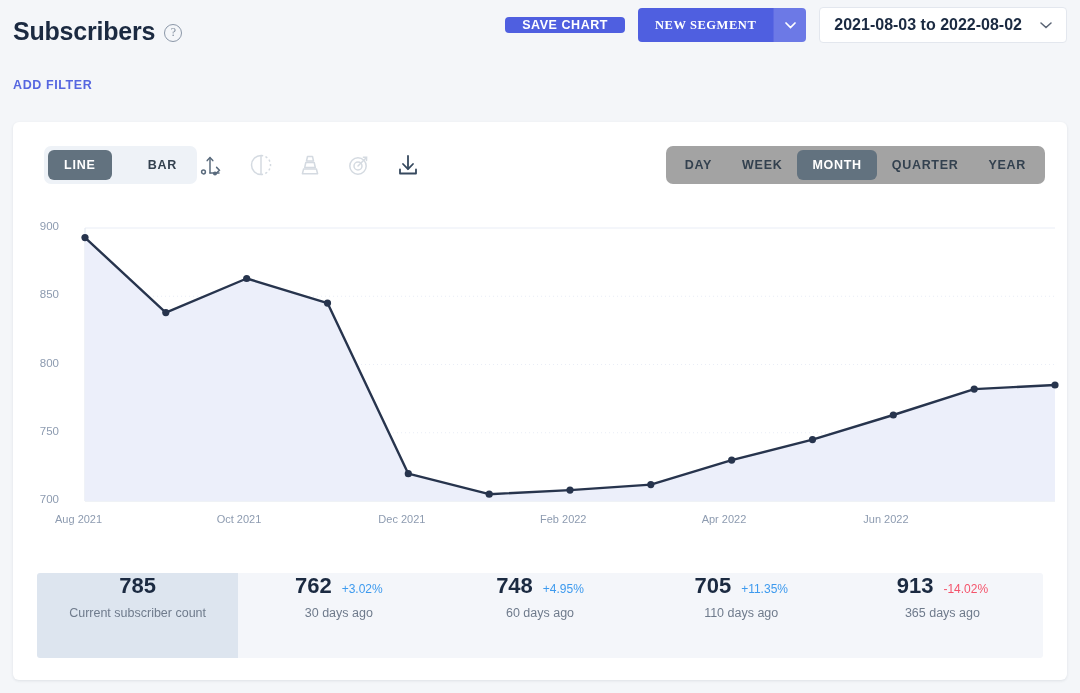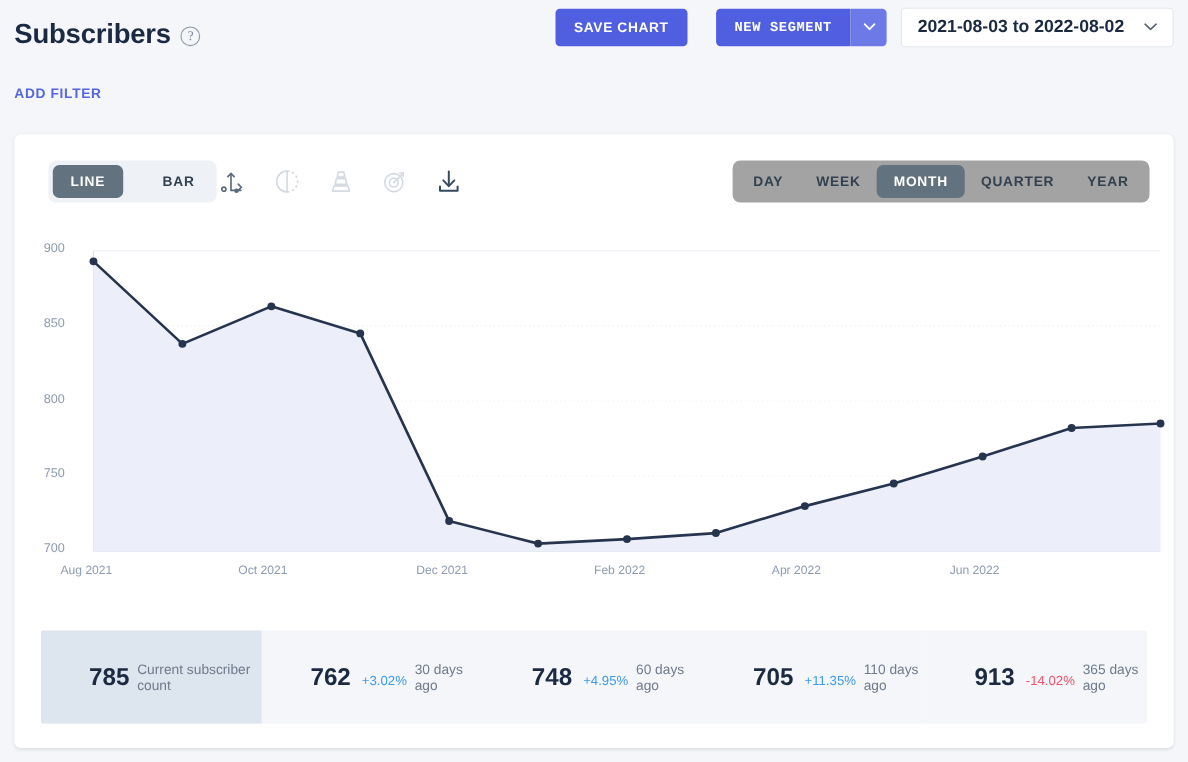--- a/index.html
+++ b/index.html
@@ -26,31 +26,30 @@
     font-size: 12px; line-height: 15px; text-align: center;
     font-family: "Liberation Serif", serif;
     margin-top: 3px;
   }
   .header-actions {
     position: absolute; right: 13px; top: 7px;
     display: flex; align-items: center; gap: 13px;
   }
   .btn-primary {
     background: #4f5fe0; color: #fff; border: none; border-radius: 4px;
-    height: 34px; padding: 0 17px;
+    height: 16px; padding: 0 17px;
     font-size: 12.5px; font-weight: bold; letter-spacing: 0.55px;
     cursor: pointer; font-family: "Liberation Sans", sans-serif;
   }
   .split-btn { display: flex; }
   .split-btn .main {
     background: #4f5fe0; color: #fff; border: none;
     border-radius: 4px 0 0 4px; height: 34px; padding: 0 17px;
     font-size: 12.5px; font-weight: bold; letter-spacing: 0.55px; cursor: pointer;
-    font-family: Liberation Mono, monospace;
-    margin-left: 13px;
+    font-family: Liberation Serif, serif;
   }
   .split-btn .caret {
     background: #6c79e6; color: #fff; border: none; border-left: 1px solid #5d6ae3;
     border-radius: 0 4px 4px 0; width: 33px; height: 34px; cursor: pointer;
     display: flex; align-items: center; justify-content: center;
   }
   .date-select {
     background: #fff; border: 1px solid #e3e7ee; border-radius: 4px;
     height: 36px; min-width: 245px; padding: 0 14px;
     display: flex; align-items: center; justify-content: space-between;
@@ -120,21 +119,21 @@
   .xlabels { position: absolute; left: 0; top: 299px; width: 1054px; height: 20px; }
   .xlabel { position: absolute; font-size: 11px; color: #8d9bb0; }
 
   
   .stats {
     position: absolute; left: 24px; bottom: 22px;
     width: 1006px; height: 85px;
     display: flex; border-radius: 3px; overflow: hidden;
   }
   .stat { flex: 1; background: #f4f6fa; display: flex;
-          flex-direction: row; align-items: center; justify-content: flex-start; gap: 7px; padding-left: 44px; }
+          flex-direction: column; align-items: center; justify-content: flex-start; gap: 7px; }
   .stat.current { background: #dde5ef; }
   .stat-top { display: flex; align-items: baseline; gap: 10px; }
   .stat-num { font-size: 22px; font-weight: bold; color: #1b2a41; }
   .stat-delta { font-size: 12px; font-weight: normal; }
   .stat-delta.up { color: #3d9aee; }
   .stat-delta.down { color: #f4546b; }
   .stat-label { font-size: 12.5px; color: #6f7b8c; }
 </style>
 </head>
 <body>

